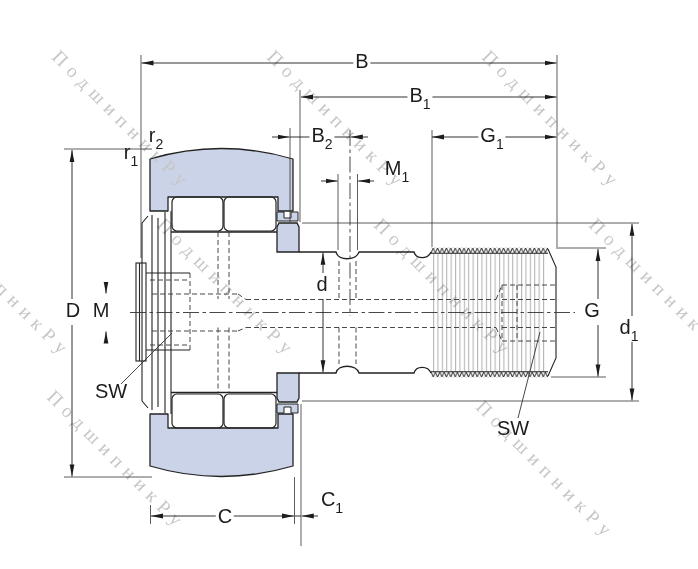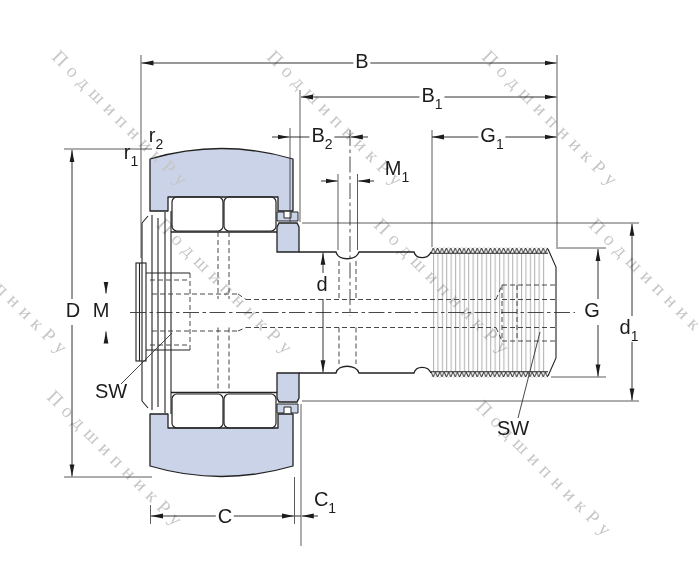--- a/index.html
+++ b/index.html
@@ -186,29 +186,29 @@
       <line x1="318" y1="516" x2="301.8" y2="516" marker-end="url(#ah)"></line>
     </g>
 
     <g fill="none" stroke="#333" stroke-width="0.9">
       <line x1="121" y1="384" x2="172" y2="333"></line>
       <line x1="518" y1="418" x2="540" y2="332"></line>
     </g>
   </svg>
 
   <span class="lbl" style="left:362px;top:63px"><span>B</span><sub></sub></span>
-  <span class="lbl" style="left:432px;top:97px"><span>B</span><sub>1</sub></span>
+  <span class="lbl" style="left:420px;top:97px"><span>B</span><sub>1</sub></span>
   <span class="lbl" style="left:322px;top:137px"><span>B</span><sub>2</sub></span>
   <span class="lbl" style="left:492px;top:137px"><span>G</span><sub>1</sub></span>
   <span class="lbl nobg" style="left:397px;top:170px"><span>M</span><sub>1</sub></span>
   <span class="lbl nobg" style="left:156px;top:137px"><span>r</span><sub>2</sub></span>
   <span class="lbl nobg" style="left:131px;top:154px"><span>r</span><sub>1</sub></span>
   <span class="lbl" style="left:73px;top:312px"><span>D</span><sub></sub></span>
   <span class="lbl" style="left:101px;top:312px"><span>M</span><sub></sub></span>
   <span class="lbl nobg" style="left:111px;top:393px"><span>SW</span><sub></sub></span>
   <span class="lbl" style="left:322px;top:286px"><span>d</span><sub></sub></span>
   <span class="lbl" style="left:592px;top:312px"><span>G</span><sub></sub></span>
   <span class="lbl" style="left:629px;top:329px"><span>d</span><sub>1</sub></span>
   <span class="lbl nobg" style="left:513px;top:430px"><span>SW</span><sub></sub></span>
   <span class="lbl" style="left:225px;top:518px"><span>C</span><sub></sub></span>
-  <span class="lbl nobg" style="left:325px;top:501px"><span>C</span><sub>1</sub></span>
+  <span class="lbl nobg" style="left:332px;top:501px"><span>C</span><sub>1</sub></span>
 
 </div>
 
 </body></html>

